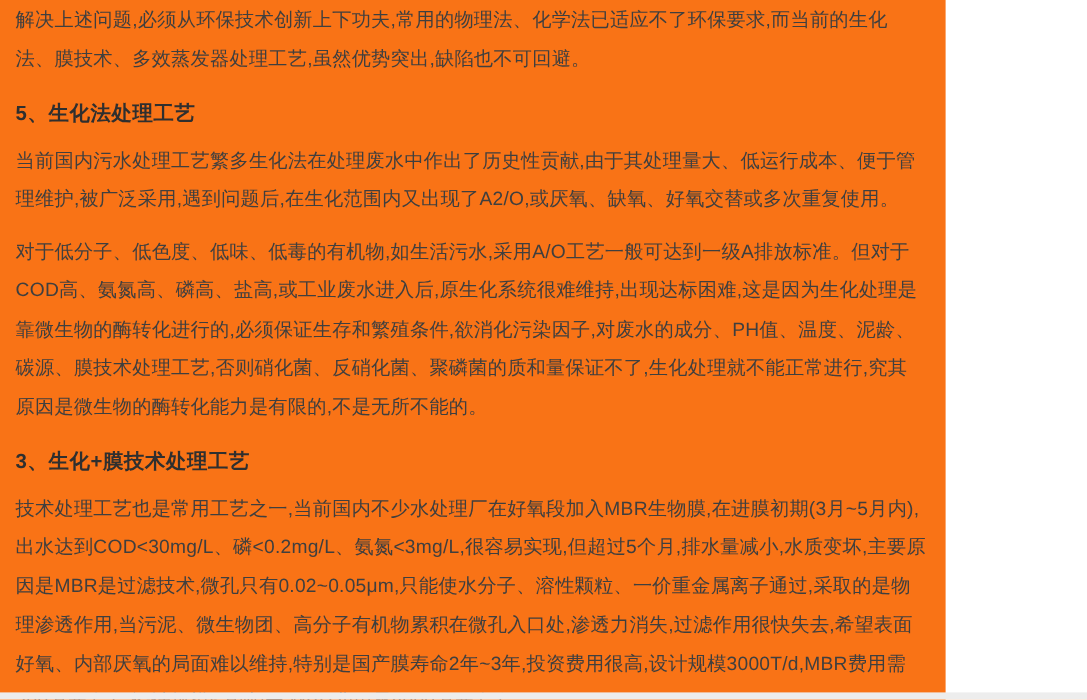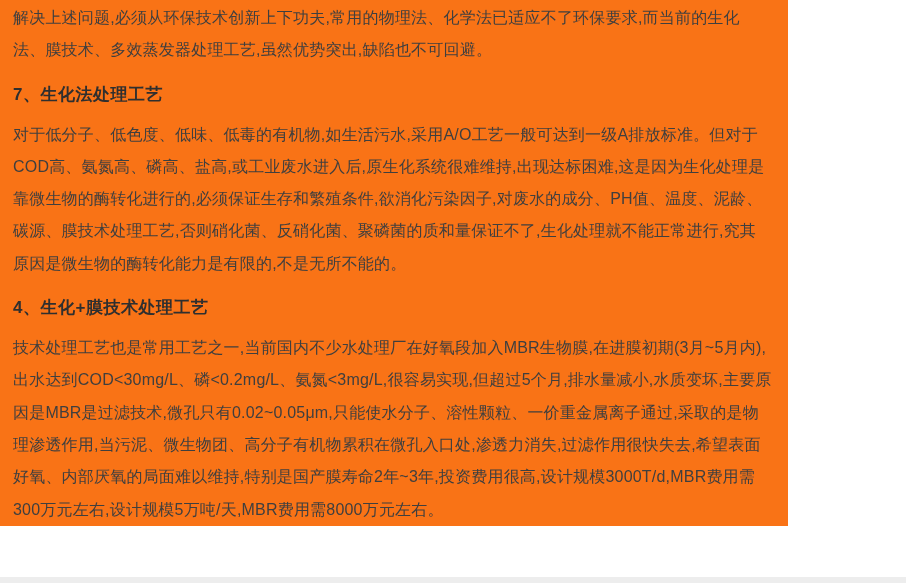--- a/index.html
+++ b/index.html
@@ -45,25 +45,26 @@
     background: #ededed;
   }
 </style>
 </head>
 <body>
 
 <div class="page">
 
   <p class="body-text">解决上述问题,必须从环保技术创新上下功夫,常用的物理法、化学法已适应不了环保要求,而当前的生化法、膜技术、多效蒸发器处理工艺,虽然优势突出,缺陷也不可回避。</p>
 
-  <h2 class="section-heading">7、生化法处理工艺</h2>
+  <h2 class="section-heading">5、生化法处理工艺</h2>
 
+  <p class="body-text">当前国内污水处理工艺繁多生化法在处理废水中作出了历史性贡献,由于其处理量大、低运行成本、便于管理维护,被广泛采用,遇到问题后,在生化范围内又出现了A2/O,或厌氧、缺氧、好氧交替或多次重复使用。</p>
 
   <p class="body-text">对于低分子、低色度、低味、低毒的有机物,如生活污水,采用A/O工艺一般可达到一级A排放标准。但对于COD高、氨氮高、磷高、盐高,或工业废水进入后,原生化系统很难维持,出现达标困难,这是因为生化处理是靠微生物的酶转化进行的,必须保证生存和繁殖条件,欲消化污染因子,对废水的成分、PH值、温度、泥龄、碳源、膜技术处理工艺,否则硝化菌、反硝化菌、聚磷菌的质和量保证不了,生化处理就不能正常进行,究其原因是微生物的酶转化能力是有限的,不是无所不能的。</p>
 
-  <h2 class="section-heading">4、生化+膜技术处理工艺</h2>
+  <h2 class="section-heading">3、生化+膜技术处理工艺</h2>
 
   <p class="body-text">技术处理工艺也是常用工艺之一,当前国内不少水处理厂在好氧段加入MBR生物膜,在进膜初期(3月~5月内),出水达到COD&lt;30mg/L、磷&lt;0.2mg/L、氨氮&lt;3mg/L,很容易实现,但超过5个月,排水量减小,水质变坏,主要原因是MBR是过滤技术,微孔只有0.02~0.05μm,只能使水分子、溶性颗粒、一价重金属离子通过,采取的是物理渗透作用,当污泥、微生物团、高分子有机物累积在微孔入口处,渗透力消失,过滤作用很快失去,希望表面好氧、内部厌氧的局面难以维持,特别是国产膜寿命2年~3年,投资费用很高,设计规模3000T/d,MBR费用需300万元左右,设计规模5万吨/天,MBR费用需8000万元左右。</p>
 
 
 </div>
 
 <div class="bottom-strip"></div>
 
 </body></html>

